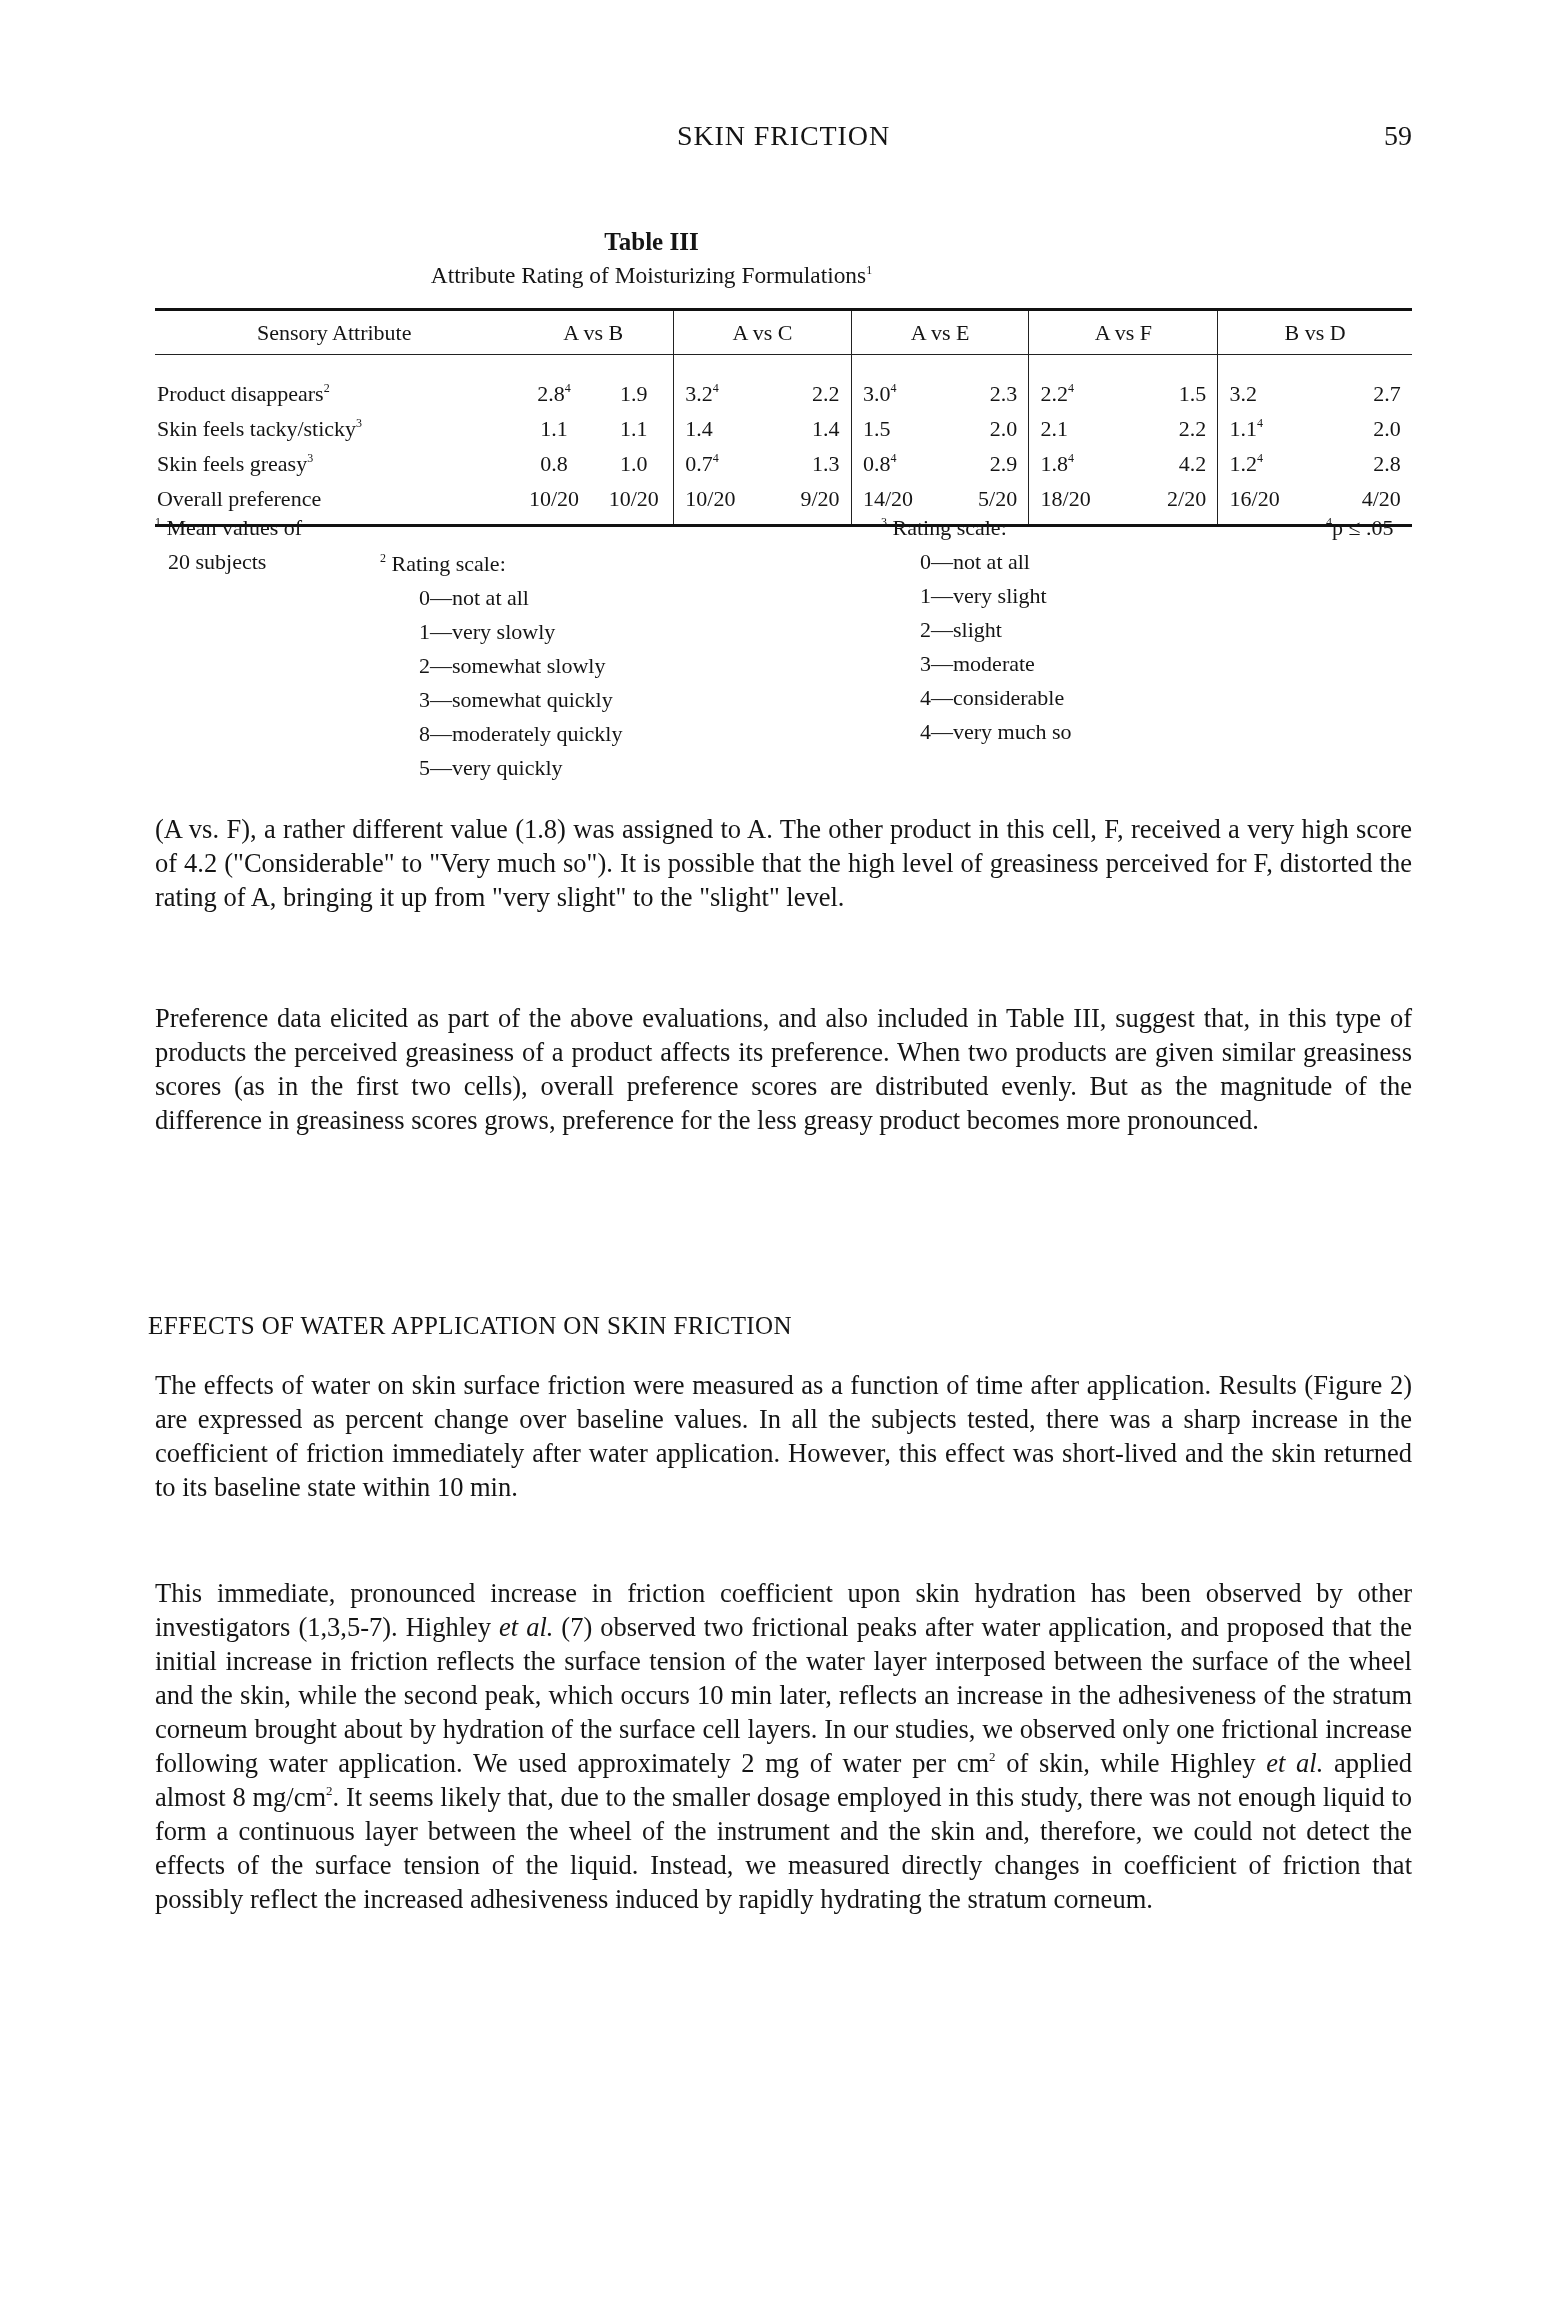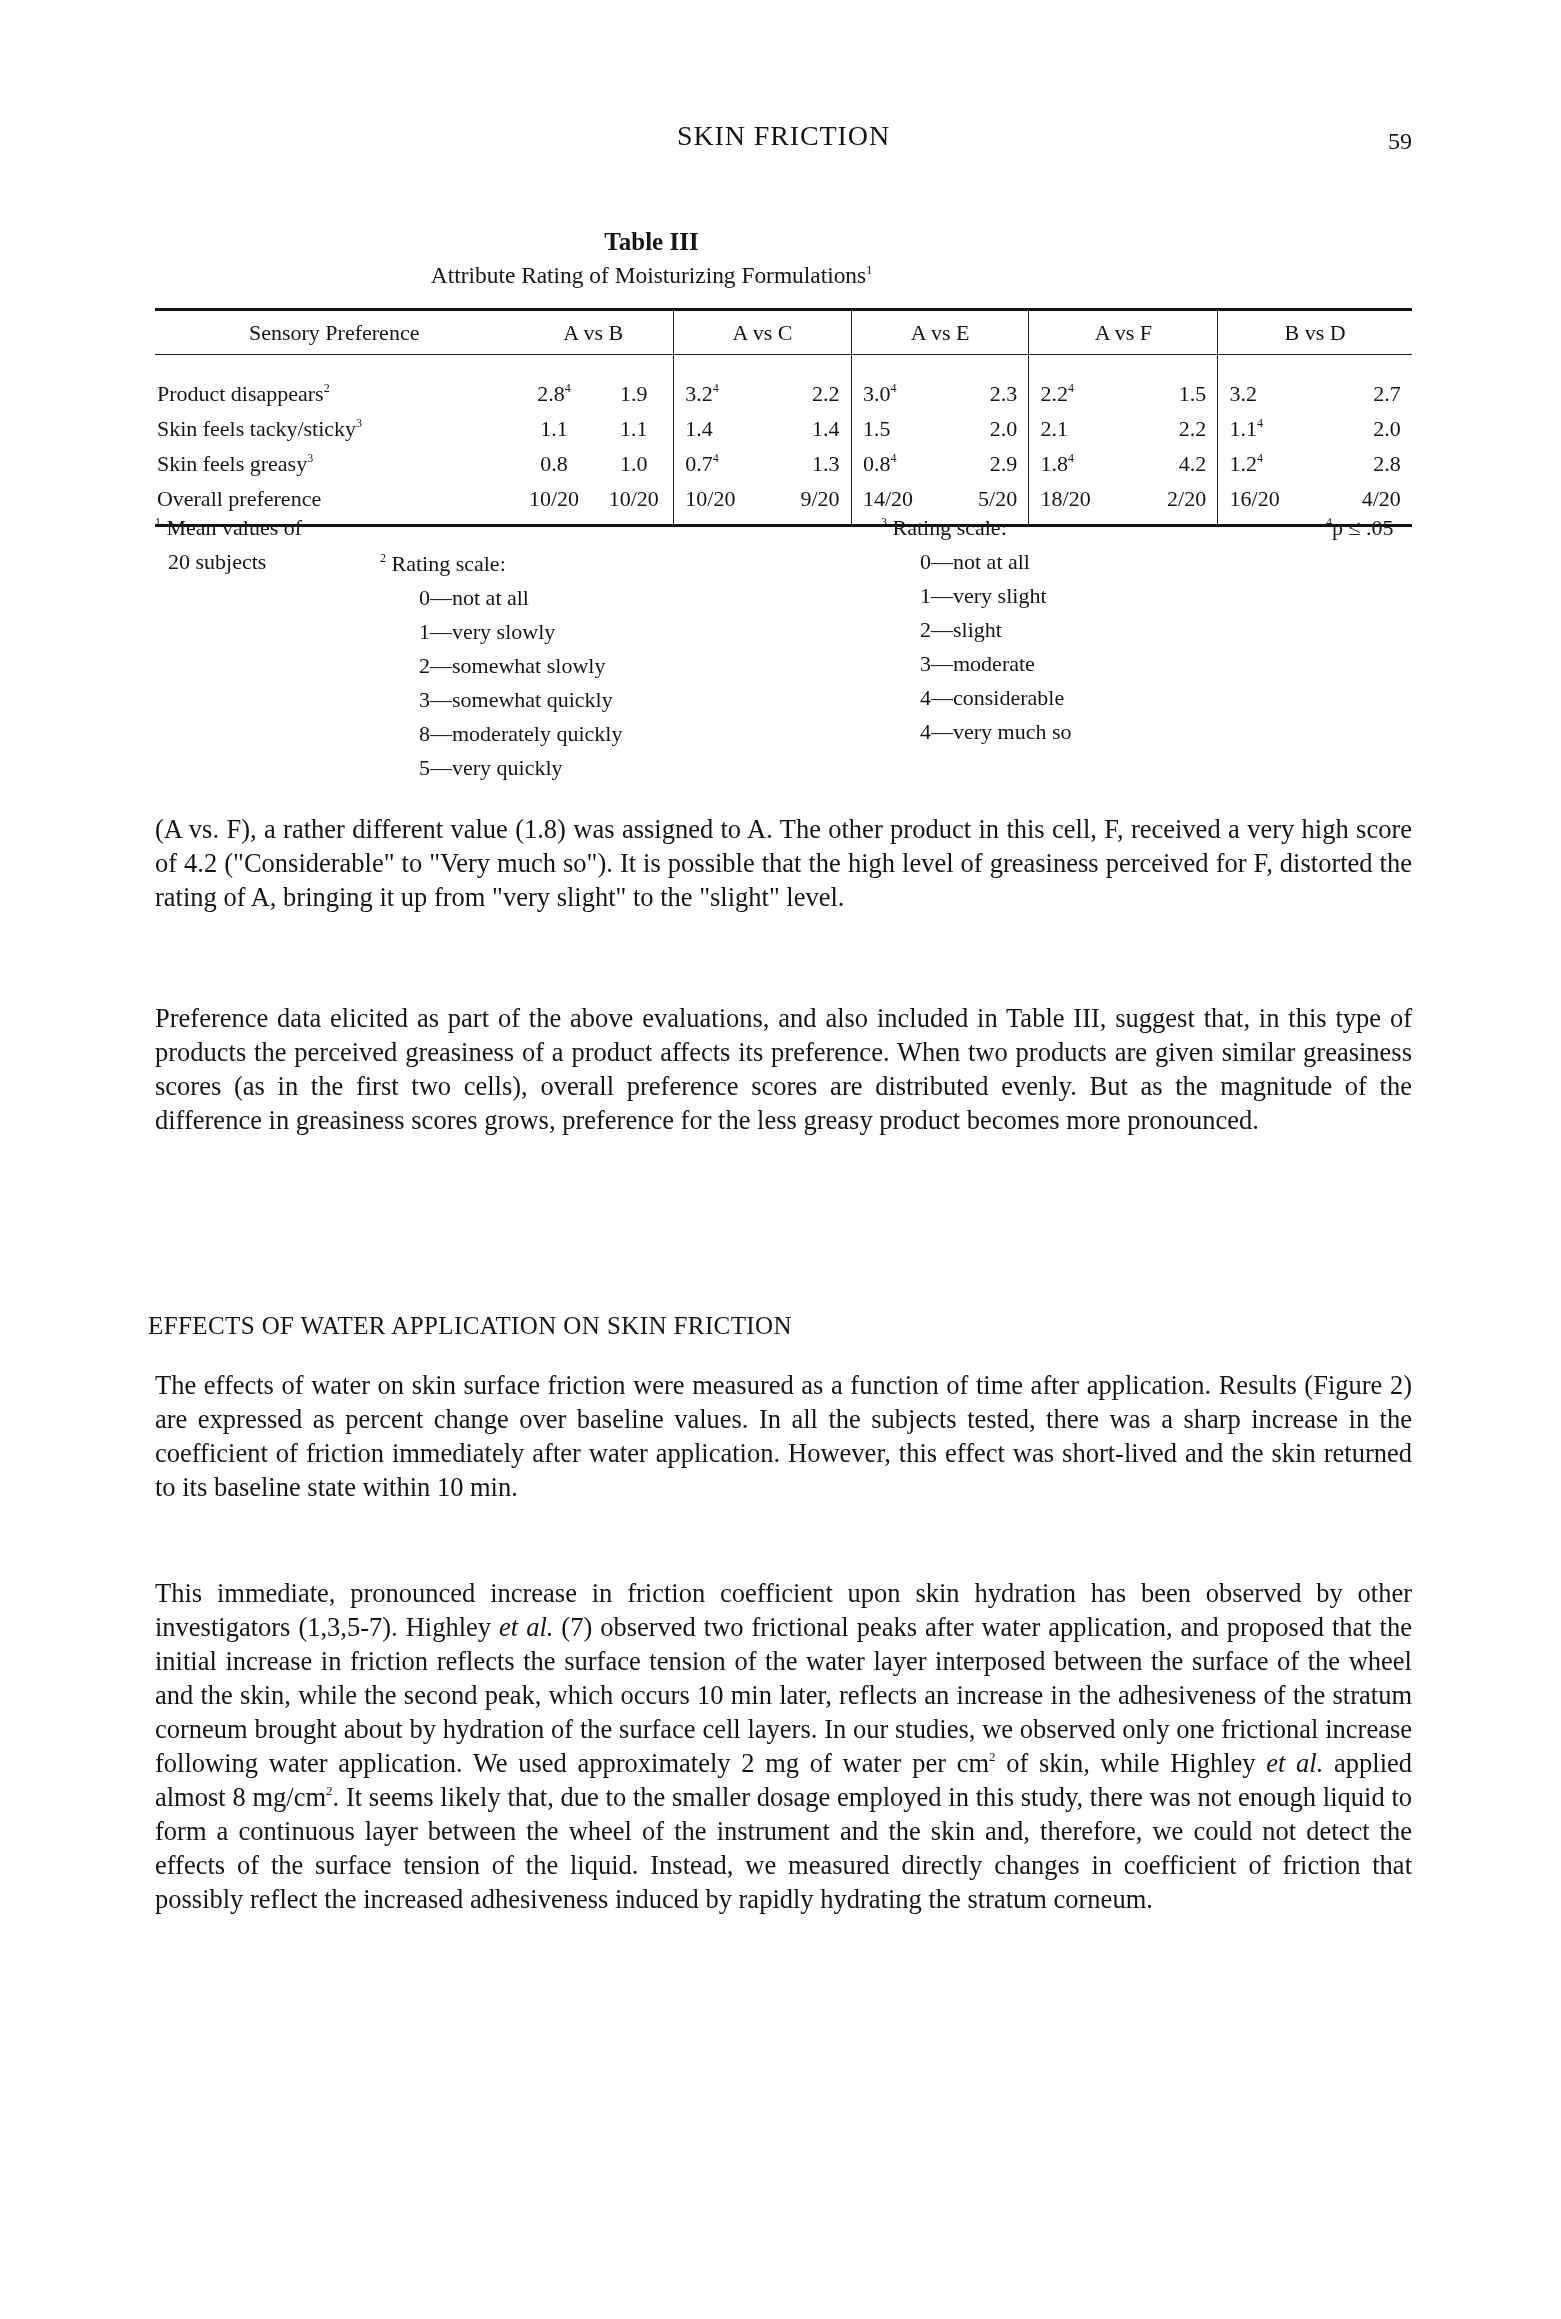--- a/index.html
+++ b/index.html
@@ -27,22 +27,22 @@
     left: 0;
     right: 0;
     text-align: center;
     font-size: 28px;
     letter-spacing: 0.9px;
     top: 0;
   }
   .page-number {
     position: absolute;
     right: 0;
-    top: 8px;
-    font-size: 24px;
+    top: 0;
+    font-size: 28px;
   }
   .table-caption {
     position: absolute;
     top: 225px;
     left: 155px;
     width: 993px;
     text-align: center;
   }
   .table-label {
     font-size: 25px;
@@ -166,21 +166,21 @@
       <col style="width:87px">
     <col style="width:86px">
       <col style="width:87px">
     <col style="width:92px">
       <col style="width:92px">
     <col style="width:94px">
       <col style="width:95px">
   </colgroup>
   <thead>
     <tr>
-      <th class="attr-head">Sensory Preference</th>
+      <th class="attr-head">Sensory Attribute</th>
       <th colspan="2">A vs B</th>
       <th colspan="2" class="group-start">A vs C</th>
       <th colspan="2" class="group-start">A vs E</th>
       <th colspan="2" class="group-start">A vs F</th>
       <th colspan="2" class="group-start">B vs D</th>
     </tr>
   </thead>
   <tbody id="tbl-body">
       <tr>
         <td class="attr"><span>Product disappears</span><sup>2</sup></td>

